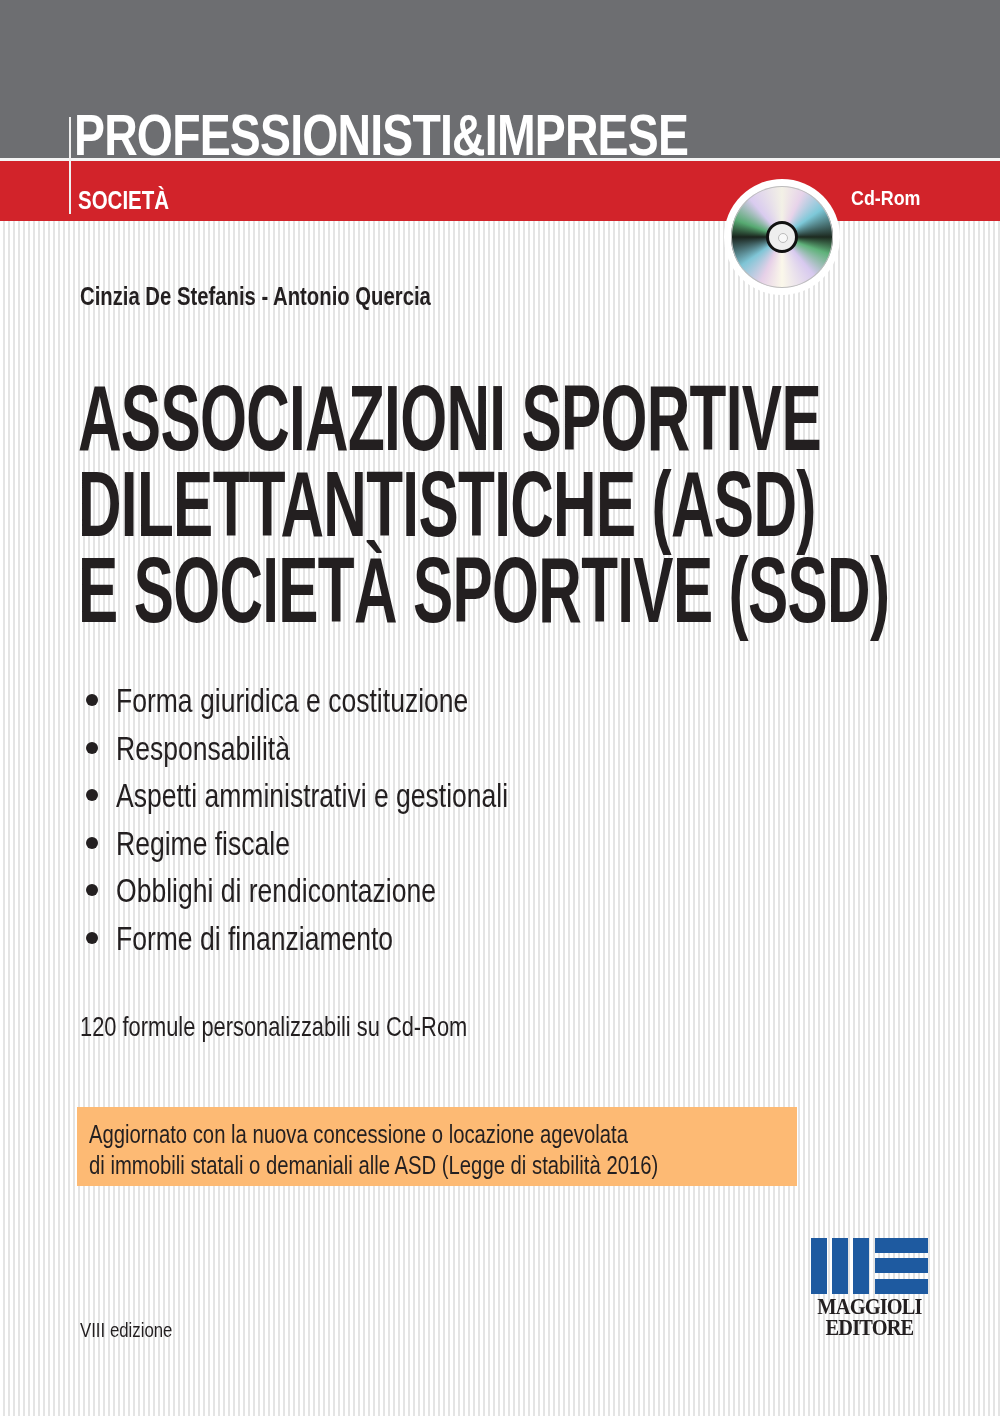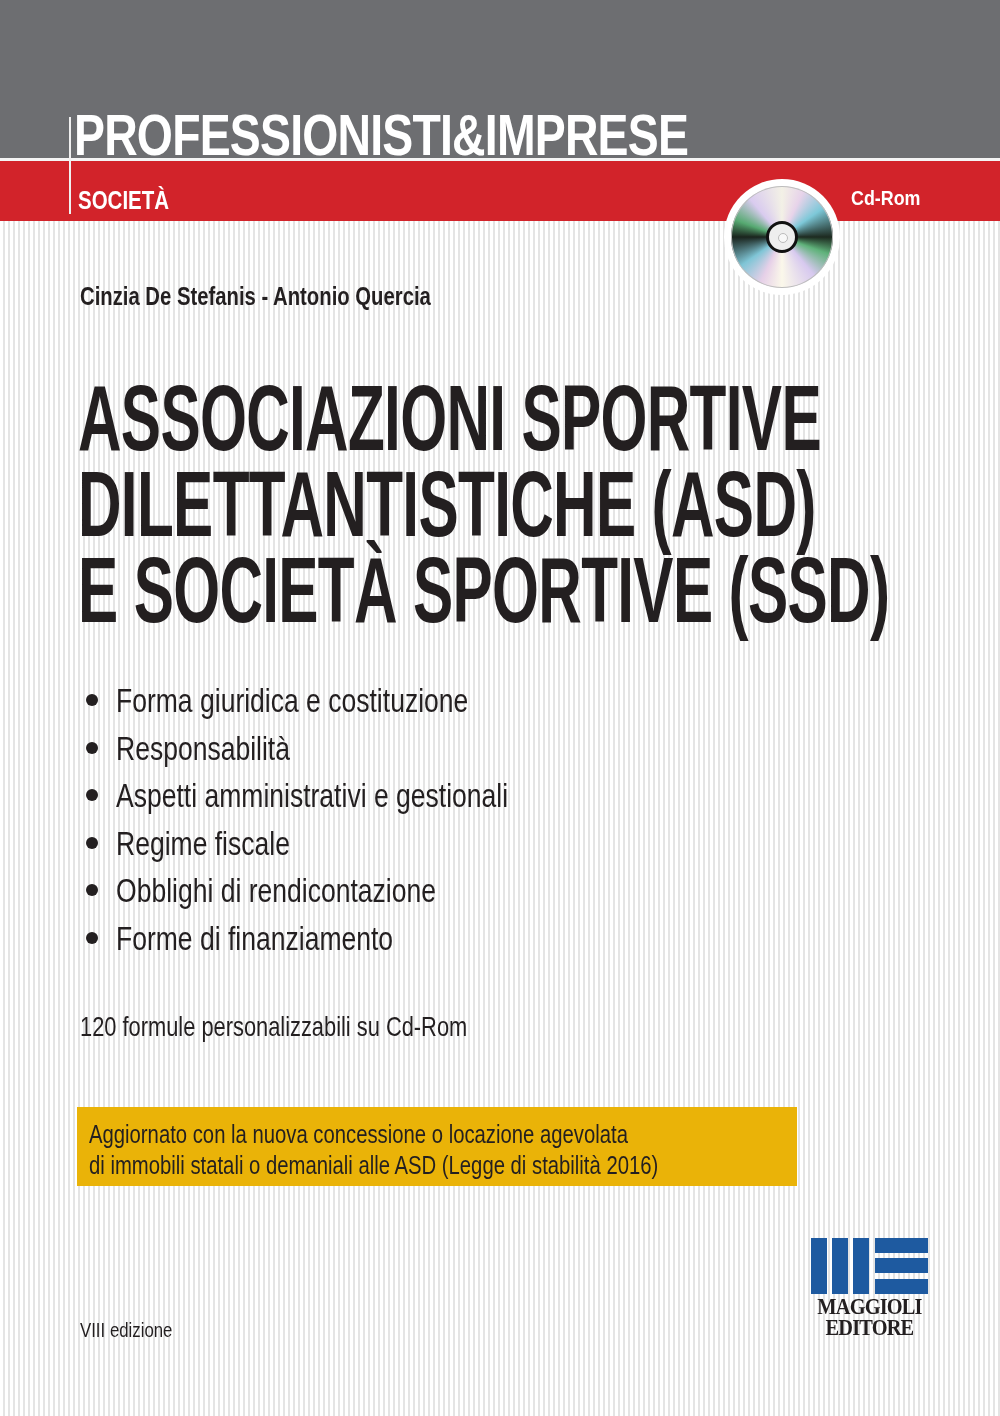--- a/index.html
+++ b/index.html
@@ -61,21 +61,21 @@
   .bullets .dot {
     position:absolute; left:2px; top:14px; width:12px; height:12px; border-radius:50%; background:#231f20;
   }
   .bullets .txt {
     position:absolute; left:32px; top:0; transform-origin:left top; transform:scaleX(0.78);
   }
   .formule {
     left:80px; top:1011px; color:#231f20; font-size:28px; line-height:32px;
     transform-origin:left top; transform:scaleX(0.78); white-space:nowrap;
   }
-  .pink-box { left:77px; top:1107px; width:720px; height:79px; background:#eab308; }
+  .pink-box { left:77px; top:1107px; width:720px; height:79px; background:#fdba74; }
   .pink-box .l {
     position:absolute; left:12px; color:#231f20; font-size:26px; line-height:30px; white-space:nowrap;
     transform-origin:left top; transform:scaleX(0.78);
   }
   .edition {
     left:80px; top:1318px; color:#231f20; font-size:21px; line-height:24px;
     transform-origin:left top; transform:scaleX(0.8); white-space:nowrap;
   }
   .logo { left:811px; top:1238px; width:117px; height:100px; }
   .logo .vb { position:absolute; top:0; width:16px; height:56px; background:#1e5aa0; }

